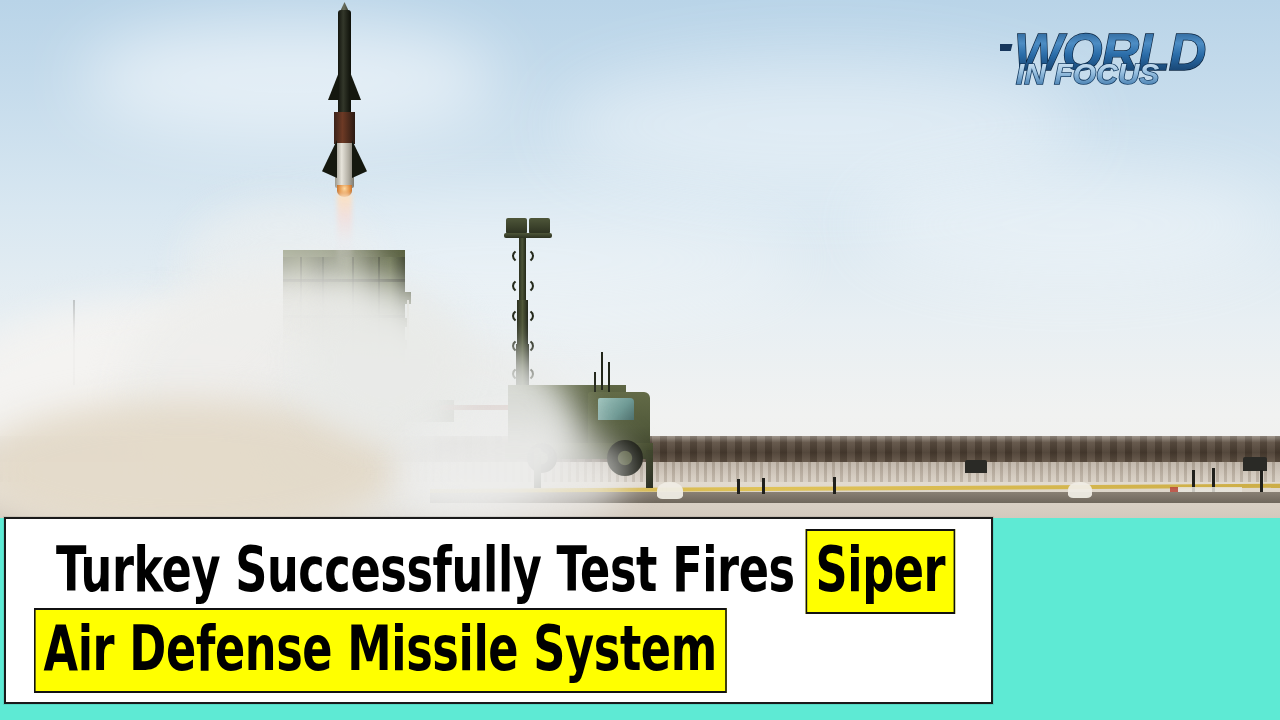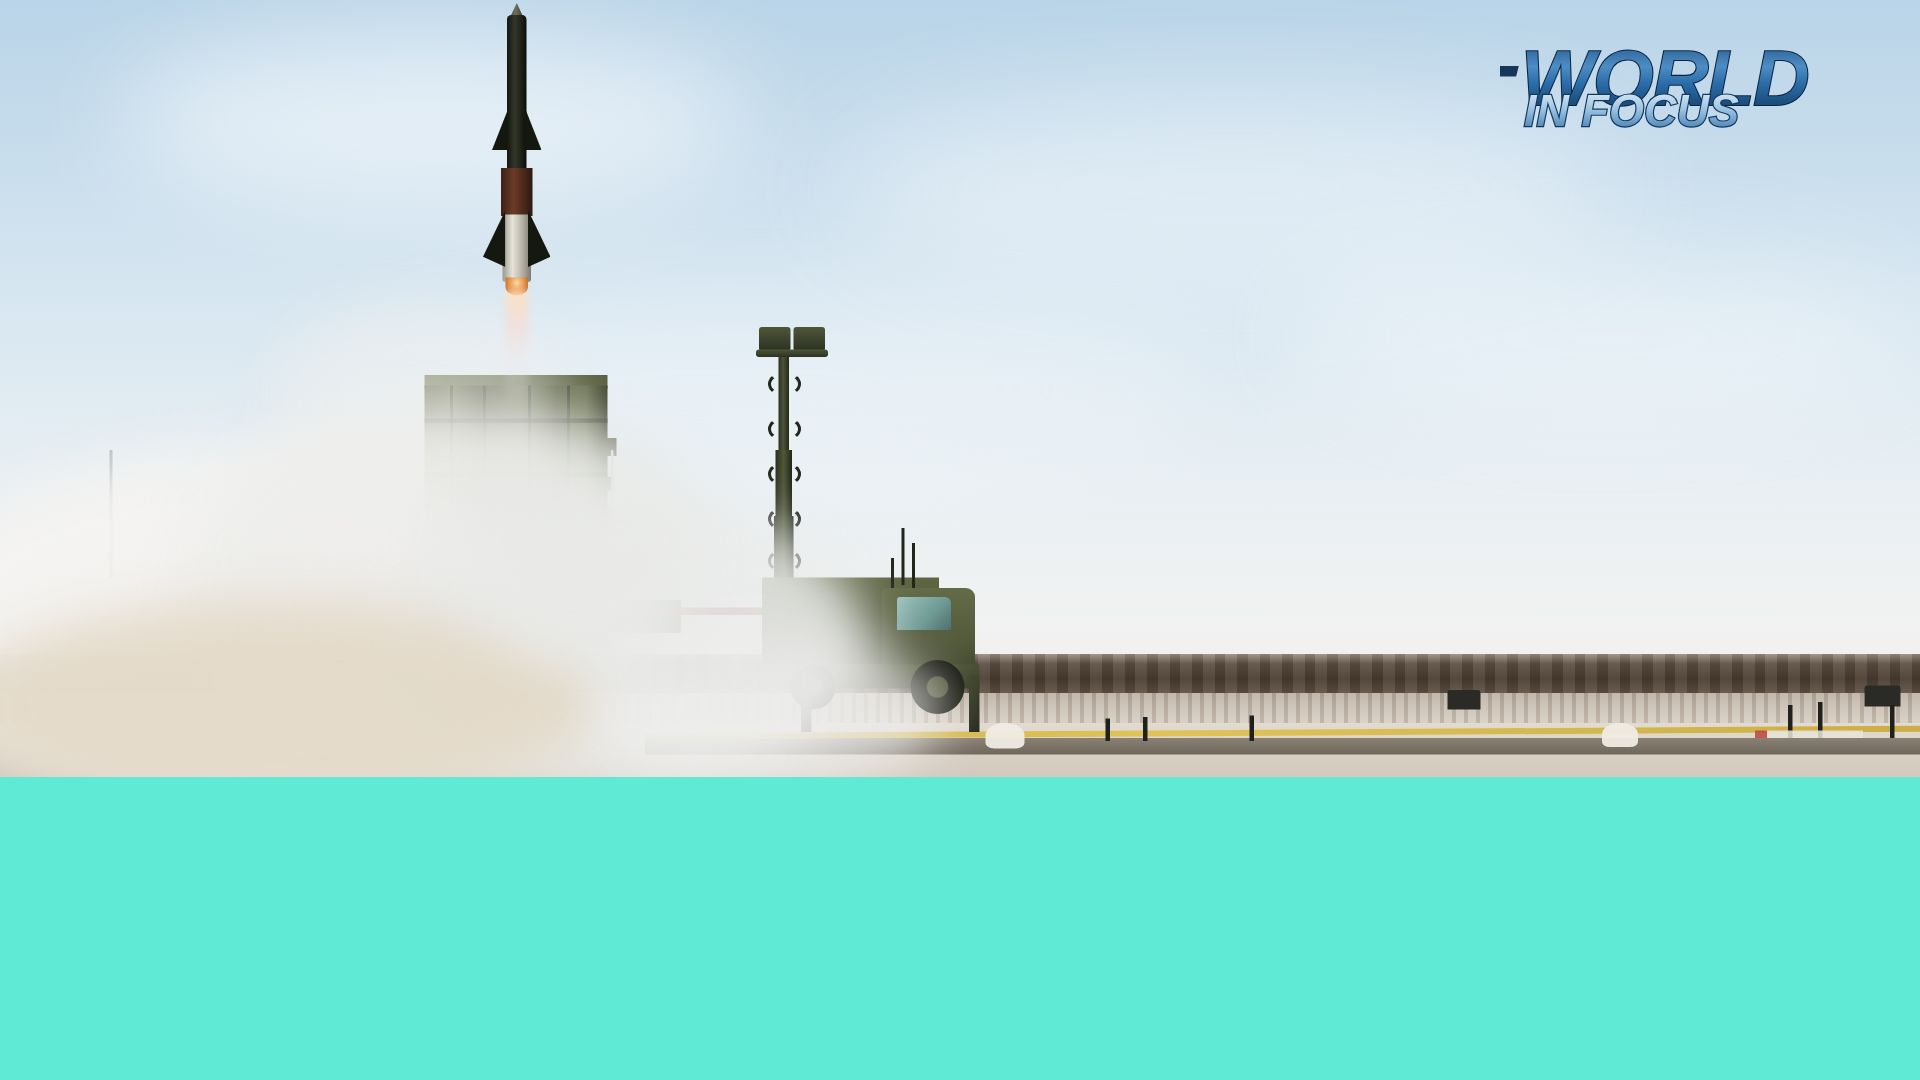--- a/index.html
+++ b/index.html
@@ -250,14 +250,22 @@
 
         <rect x="2" y="22" width="16" height="7" fill="#16365c" transform="skewX(-14)"></rect>
 
         <text x="14" y="48" font-family="'Liberation Sans Narrow','Liberation Sans',sans-serif" font-size="52" font-weight="900" font-style="italic" letter-spacing="-1" fill="url(#gWorld)" stroke="#0b2541" stroke-width="1.4" paint-order="stroke">WORLD</text>
 
         <text x="16" y="62" font-family="'Liberation Sans Narrow','Liberation Sans',sans-serif" font-size="30" font-weight="900" font-style="italic" letter-spacing="0" fill="url(#gFocus)" stroke="#12395f" stroke-width="1.6" paint-order="stroke">IN FOCUS</text>
       </svg>
     </div>
   </div>
 
+  <div class="title-panel">
+    <div class="title-line line1">
+      <span>Turkey Successfully Test Fires</span><span class="hl">Siper</span>
+    </div>
+    <div class="title-line line2">
+      <span class="hl">Air Defense Missile System</span>
+    </div>
+  </div>
 
 </div>
 
 </body></html>

